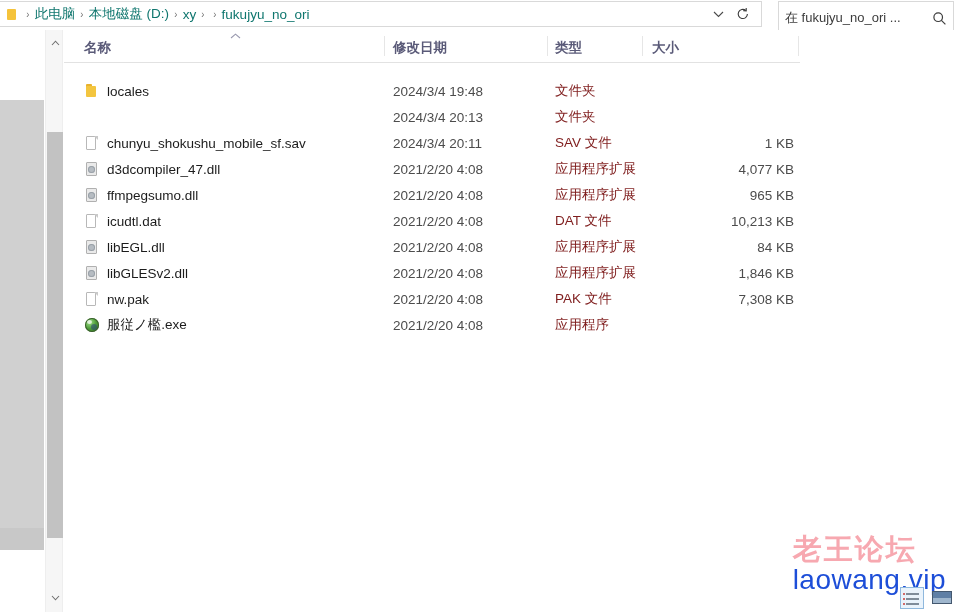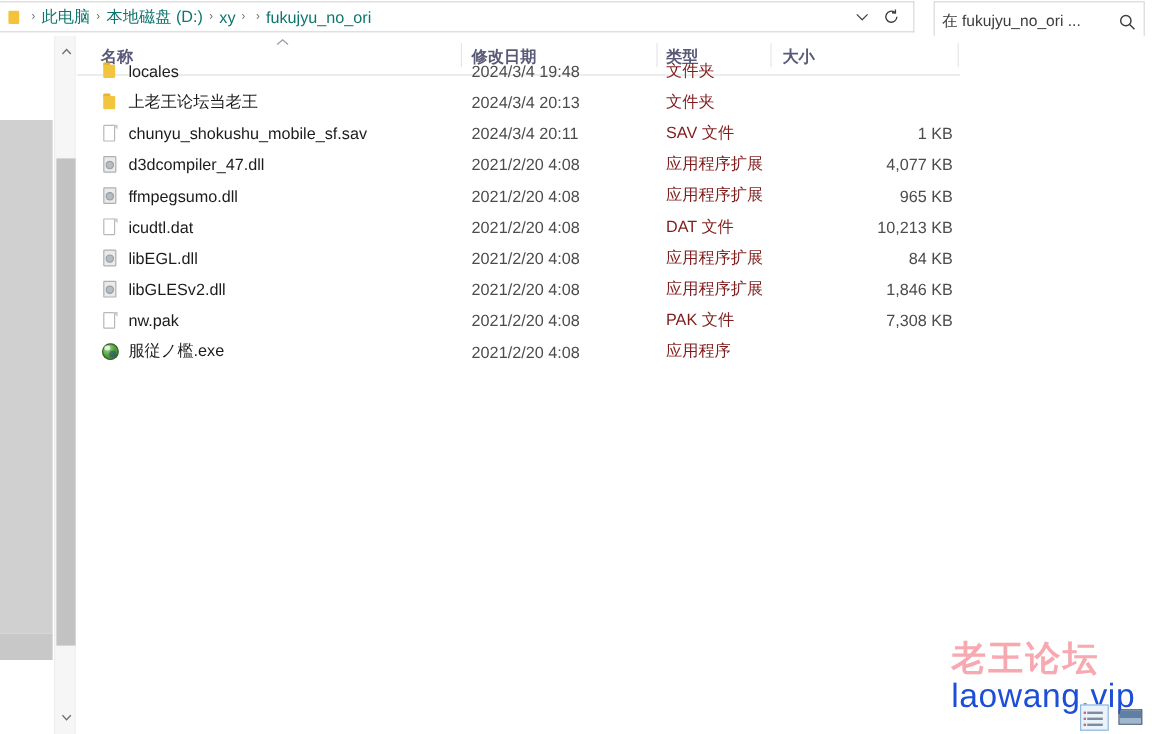--- a/index.html
+++ b/index.html
@@ -199,21 +199,21 @@
   .sort-chevron {
     position: absolute;
     left: 166px; top: 1px;
     color: #9a9ab0;
     font-size: 10px;
     line-height: 10px;
   }
 
   .rows {
     position: absolute;
-    left: 0; top: 16px;
+    left: 0; top: 48px;
     width: 736px;
   }
   .row {
     position: relative;
     height: 26px;
   }
   .cell-name {
     position: absolute;
     left: 20px; top: 0;
     height: 26px;
@@ -494,27 +494,20 @@
             <span class="body"></span>
           </span>
         <span class="fname">locales</span>
       </div>
       <div class="cell-date">2024/3/4 19:48</div>
       <div class="cell-type">文件夹</div>
       <div class="cell-size"></div>
     </div>
 
     <div class="row">
-      <div class="cell-name">
-        <span class="ficon ico-folder">
-            <span class="tab"></span>
-            <span class="body"></span>
-          </span>
-        <span class="fname">上老王论坛当老王</span>
-      </div>
       <div class="cell-date">2024/3/4 20:13</div>
       <div class="cell-type">文件夹</div>
       <div class="cell-size"></div>
     </div>
 
     <div class="row">
       <div class="cell-name">
         <span class="ficon ico-doc">
             <span class="page"></span>
             <span class="fold"></span>

